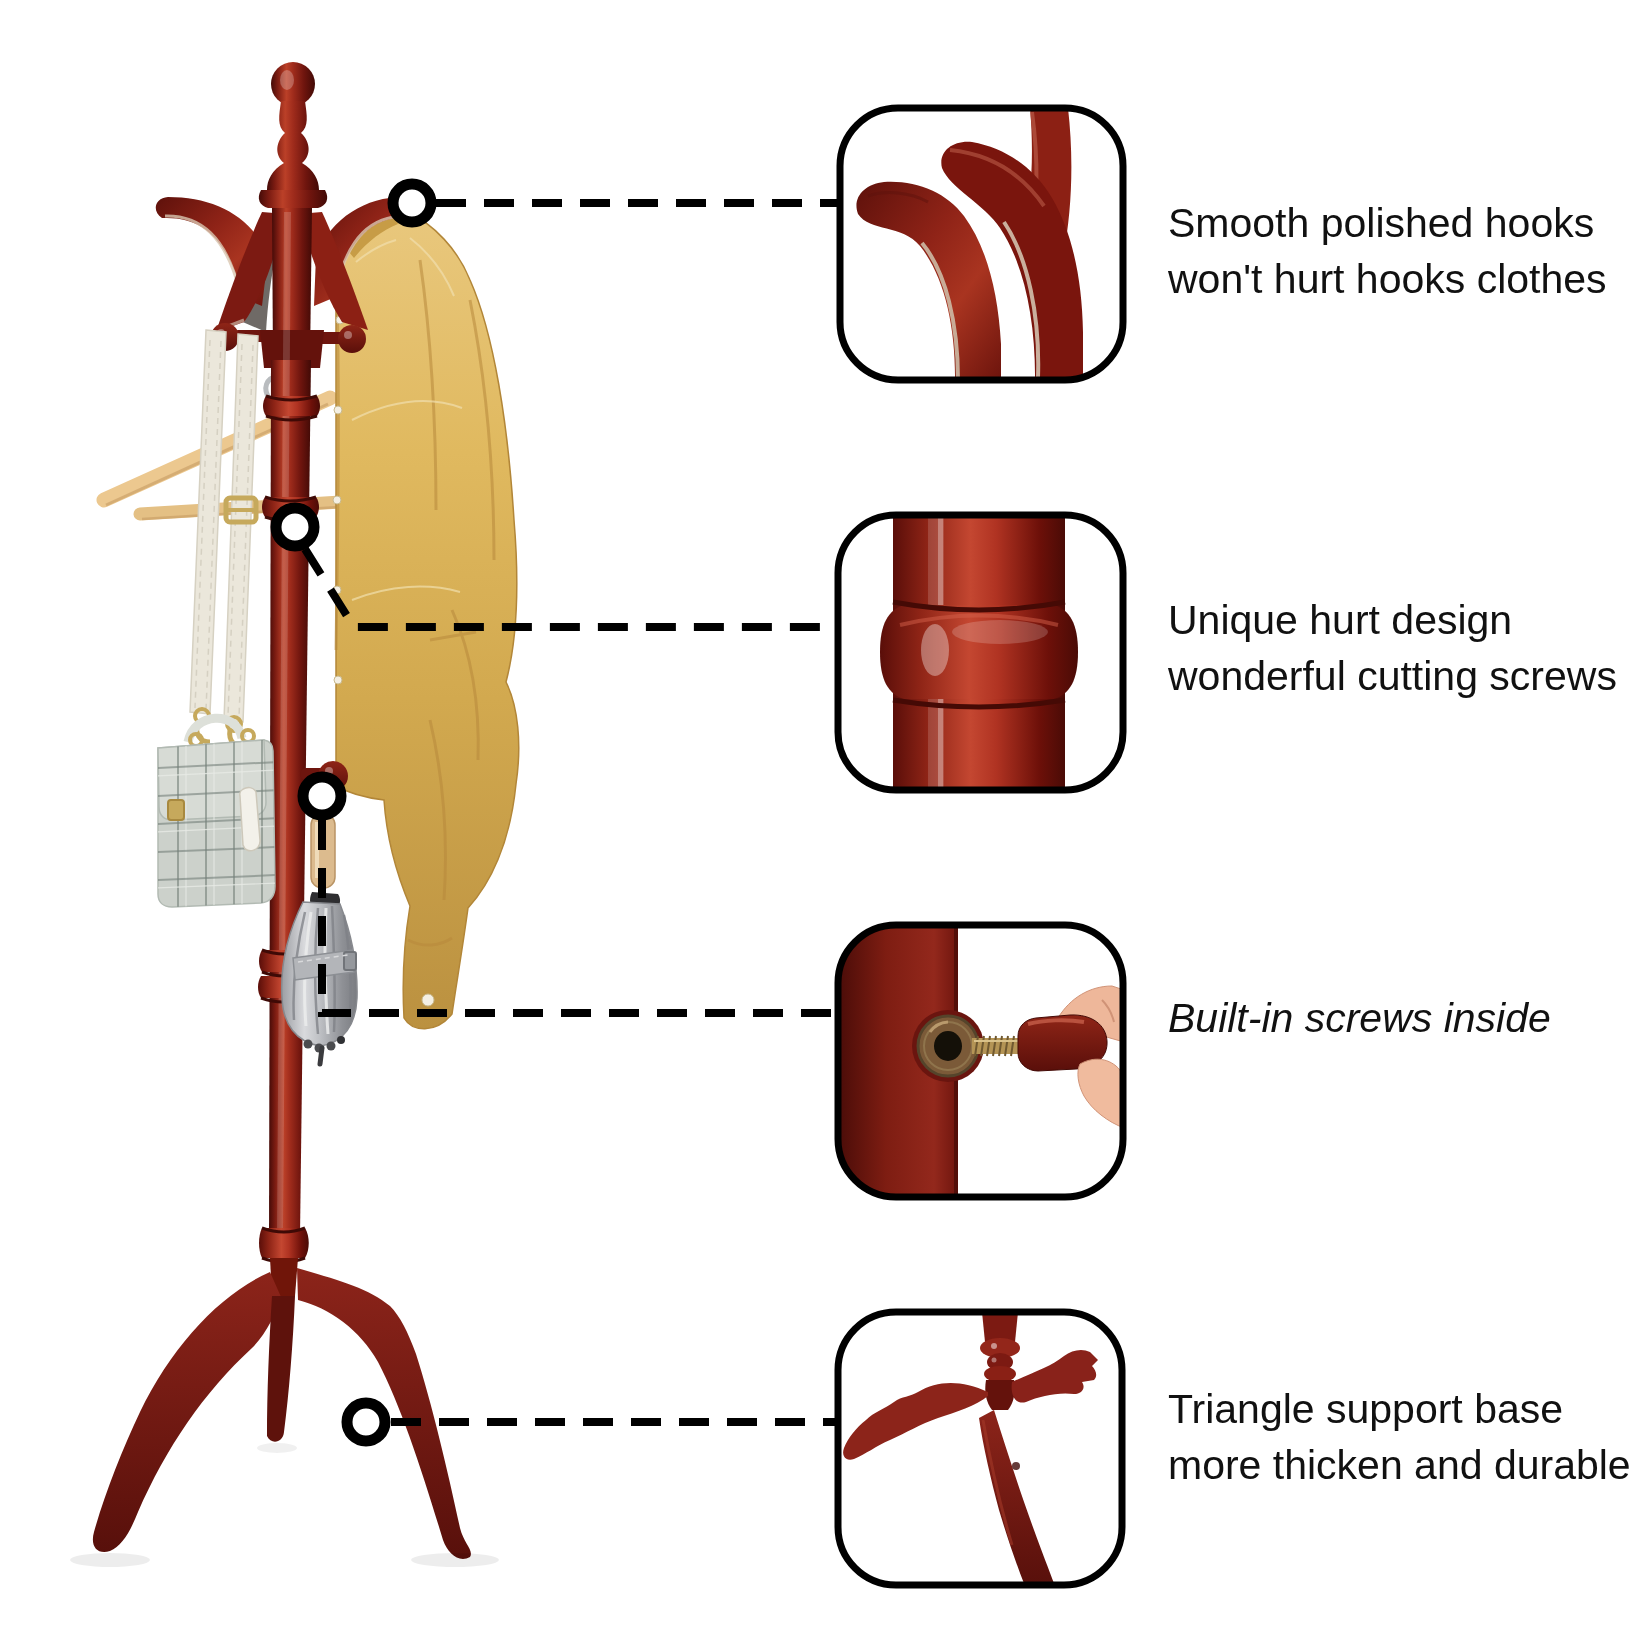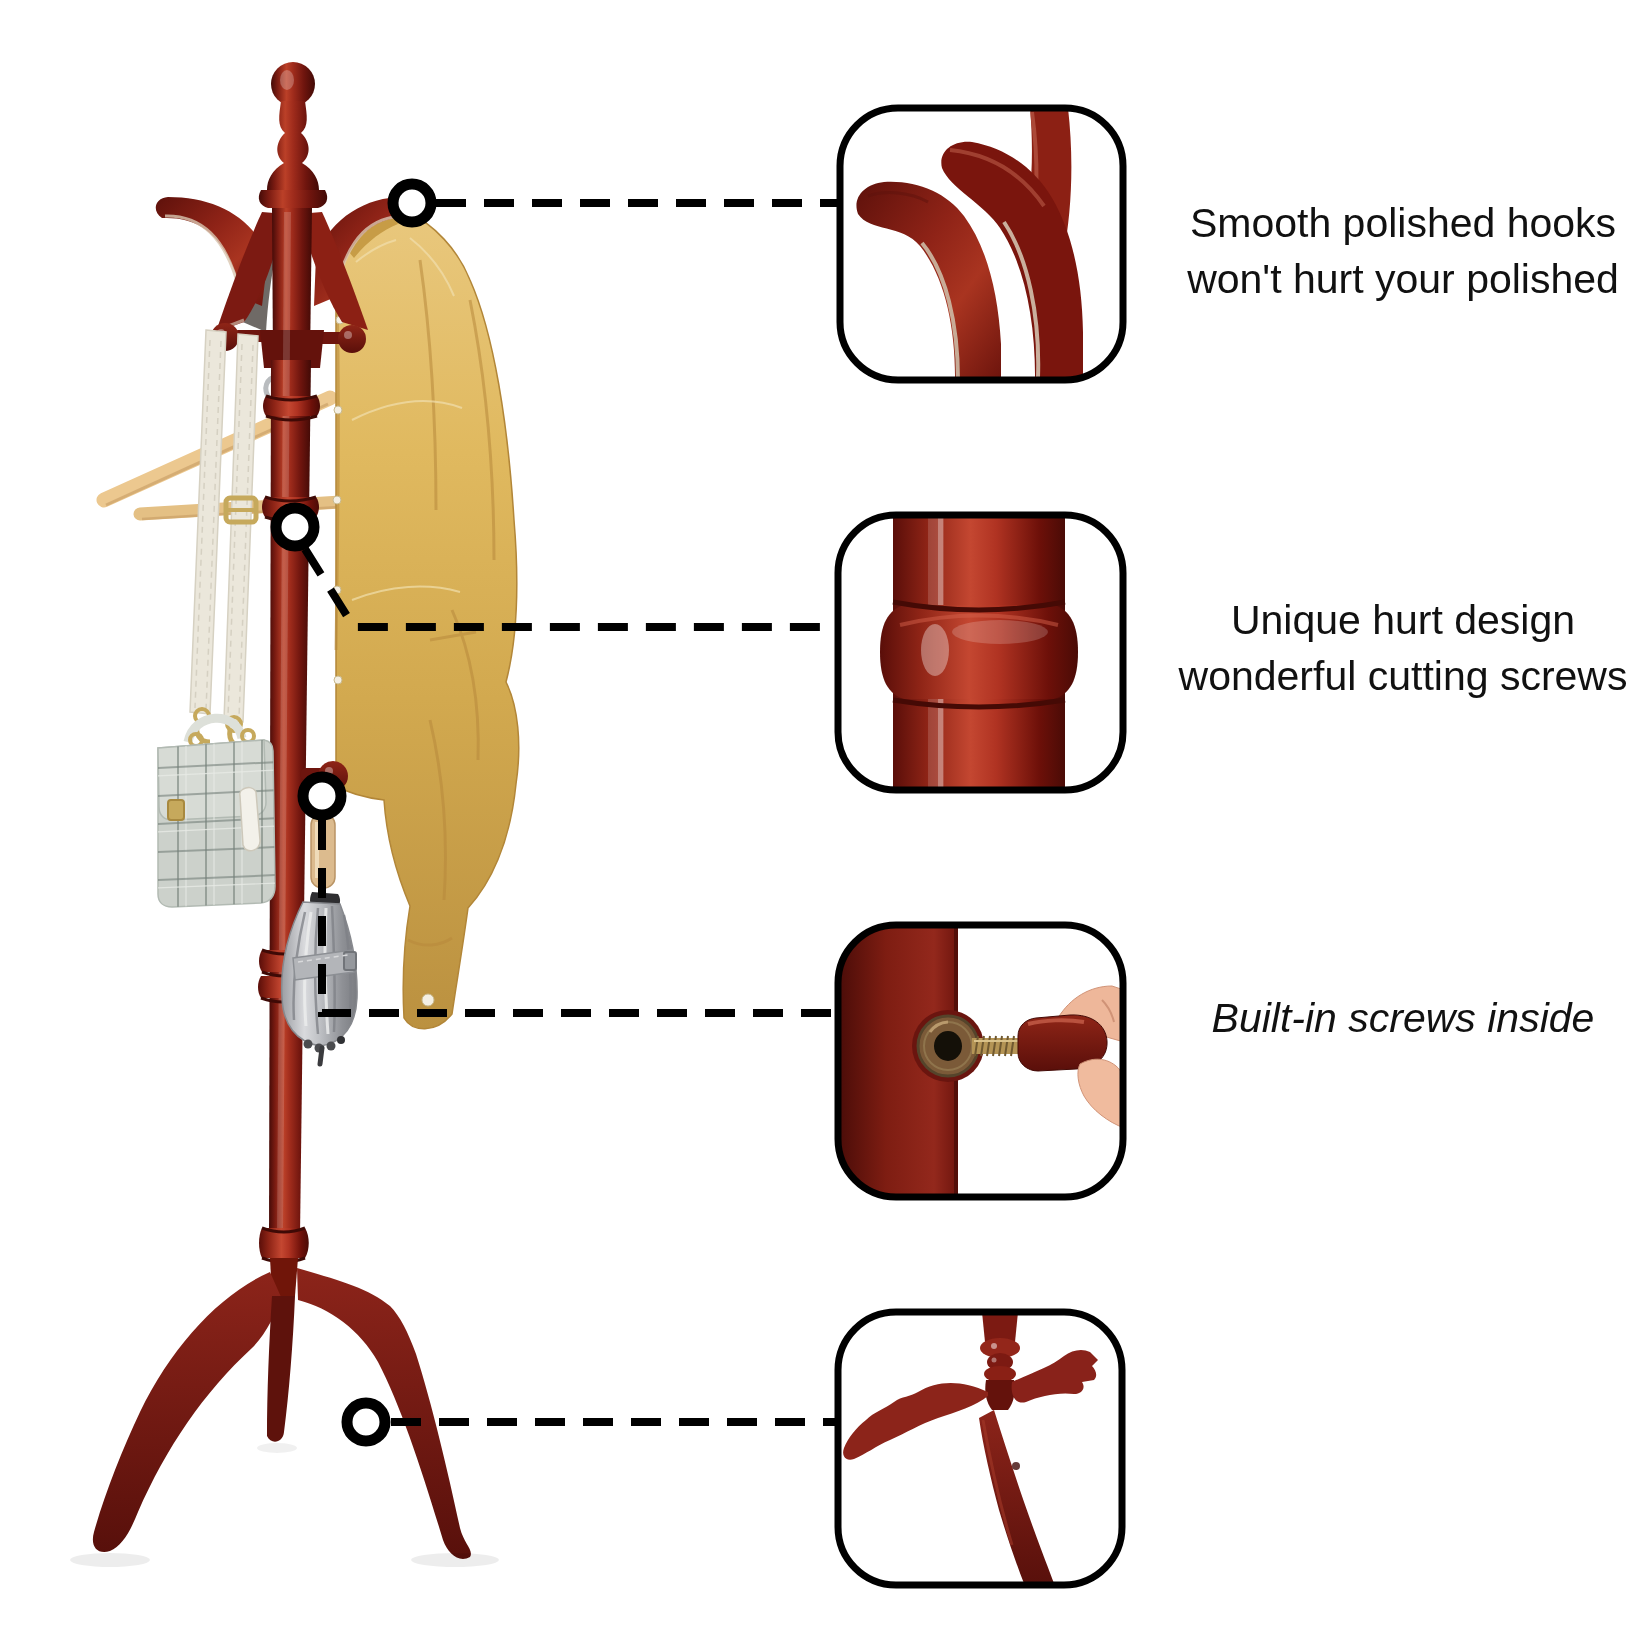--- a/index.html
+++ b/index.html
@@ -1,20 +1,20 @@
 <!DOCTYPE html>
 <html><head>
 <meta charset="utf-8">
 <style>
   html,body{margin:0;padding:0;background:#ffffff;}
   .stage{position:relative;width:1650px;height:1650px;background:#ffffff;overflow:hidden;
          font-family:"Liberation Sans", sans-serif;}
   .stage svg{position:absolute;left:0;top:0;}
   .feature{position:absolute;left:1168px;width:470px;color:#111111;
-           font-size:41px;line-height:56px;font-weight:400;letter-spacing:0;text-align:center;}
+           font-size:41px;line-height:56px;font-weight:400;letter-spacing:0;}
   .f1{top:195px;} .f2{top:592px;} .f3{top:990px;font-style:italic;} .f4{top:1381px;}
 </style>
 </head>
 <body>
 
 <div class="stage">
 
 <svg width="1650" height="1650" viewBox="0 0 1650 1650">
   <defs>
     <linearGradient id="woodH" x1="0" y1="0" x2="1" y2="0">
@@ -331,23 +331,27 @@
                C1017 1566 1008 1540 999 1510 C991 1480 983 1446 979 1418 Z" fill="url(#legG)"></path>
       <path d="M983 1420 C990 1460 1000 1505 1012 1545" stroke="#a43828" stroke-width="3" fill="none" opacity="0.6"></path>
       <circle cx="1016" cy="1466" r="4" fill="#3f0a07" opacity="0.8"></circle>
     </g>
     <rect x="838" y="1312" width="284" height="273" rx="58" fill="none" stroke="#000000" stroke-width="7"></rect>
   </g>
 </svg>
 
   <div class="feature f1">
     <div>Smooth polished hooks</div>
-    <div>won't hurt your polished</div>
+    <div>won't hurt hooks clothes</div>
   </div>
   <div class="feature f2">
     <div>Unique hurt design</div>
     <div>wonderful cutting screws</div>
   </div>
   <div class="feature f3">
     <div>Built-in screws inside</div>
   </div>
+  <div class="feature f4">
+    <div>Triangle support base</div>
+    <div>more thicken and durable</div>
+  </div>
 
 </div>
 
 </body></html>

